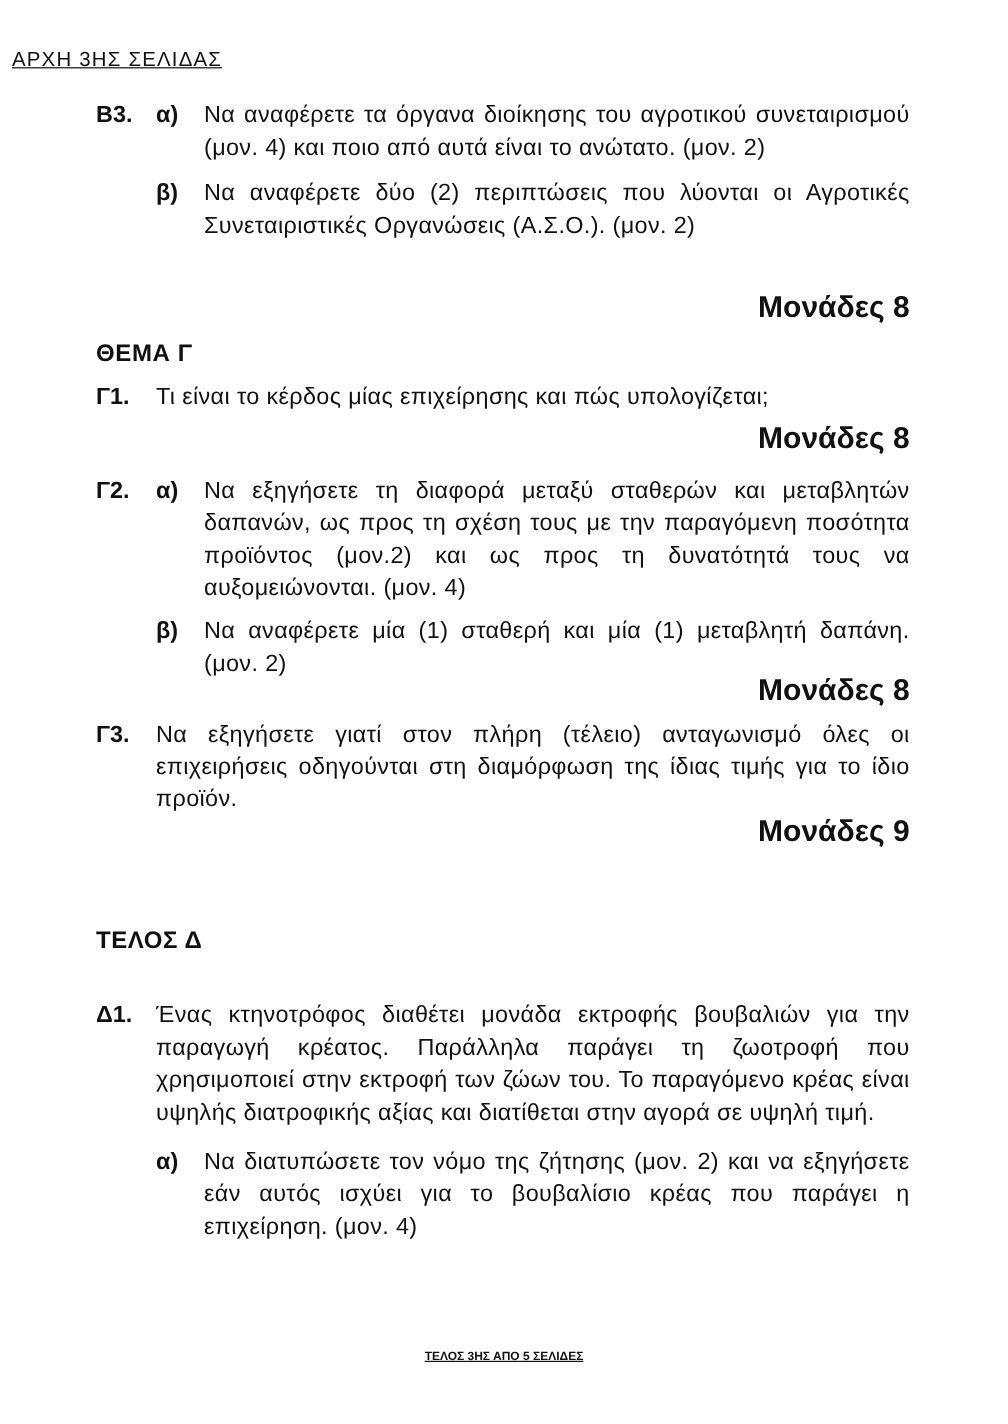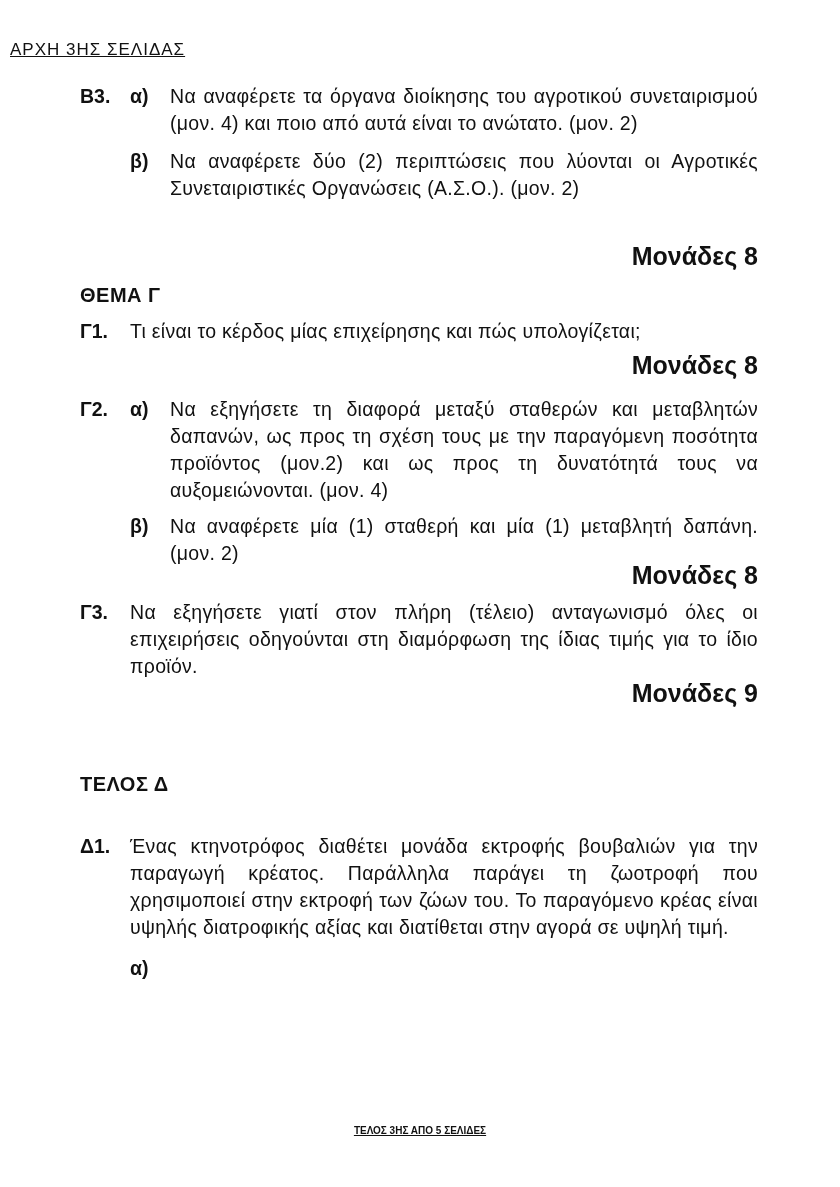--- a/index.html
+++ b/index.html
@@ -91,16 +91,17 @@
 <div class="section-title" style="top:771px;">ΤΕΛΟΣ Δ</div>
 
 <div class="block" style="top:815px;margin-top:18px;">
   <div class="qrow">
     <span class="qlabel main">Δ1.</span>
     <span class="qtext">Ένας κτηνοτρόφος διαθέτει μονάδα εκτροφής βουβαλιών για την παραγωγή κρέατος. Παράλληλα παράγει τη ζωοτροφή που χρησιμοποιεί στην εκτροφή των ζώων του. Το παραγόμενο κρέας είναι υψηλής διατροφικής αξίας και διατίθεται στην αγορά σε υψηλή τιμή.</span>
   </div>
   <div class="qrow" style="margin-top:14px;">
     <span class="qlabel main"></span>
     <span class="qlabel sub">α)</span>
+    <span class="qtext">Να διατυπώσετε τον νόμο της ζήτησης (μον. 2) και να εξηγήσετε εάν αυτός ισχύει για το βουβαλίσιο κρέας που παράγει η επιχείρηση. (μον. 4)</span>
   </div>
 </div>
 
 <div class="page-footer">ΤΕΛΟΣ 3ΗΣ ΑΠΟ 5 ΣΕΛΙΔΕΣ</div>
 
 </body></html>

